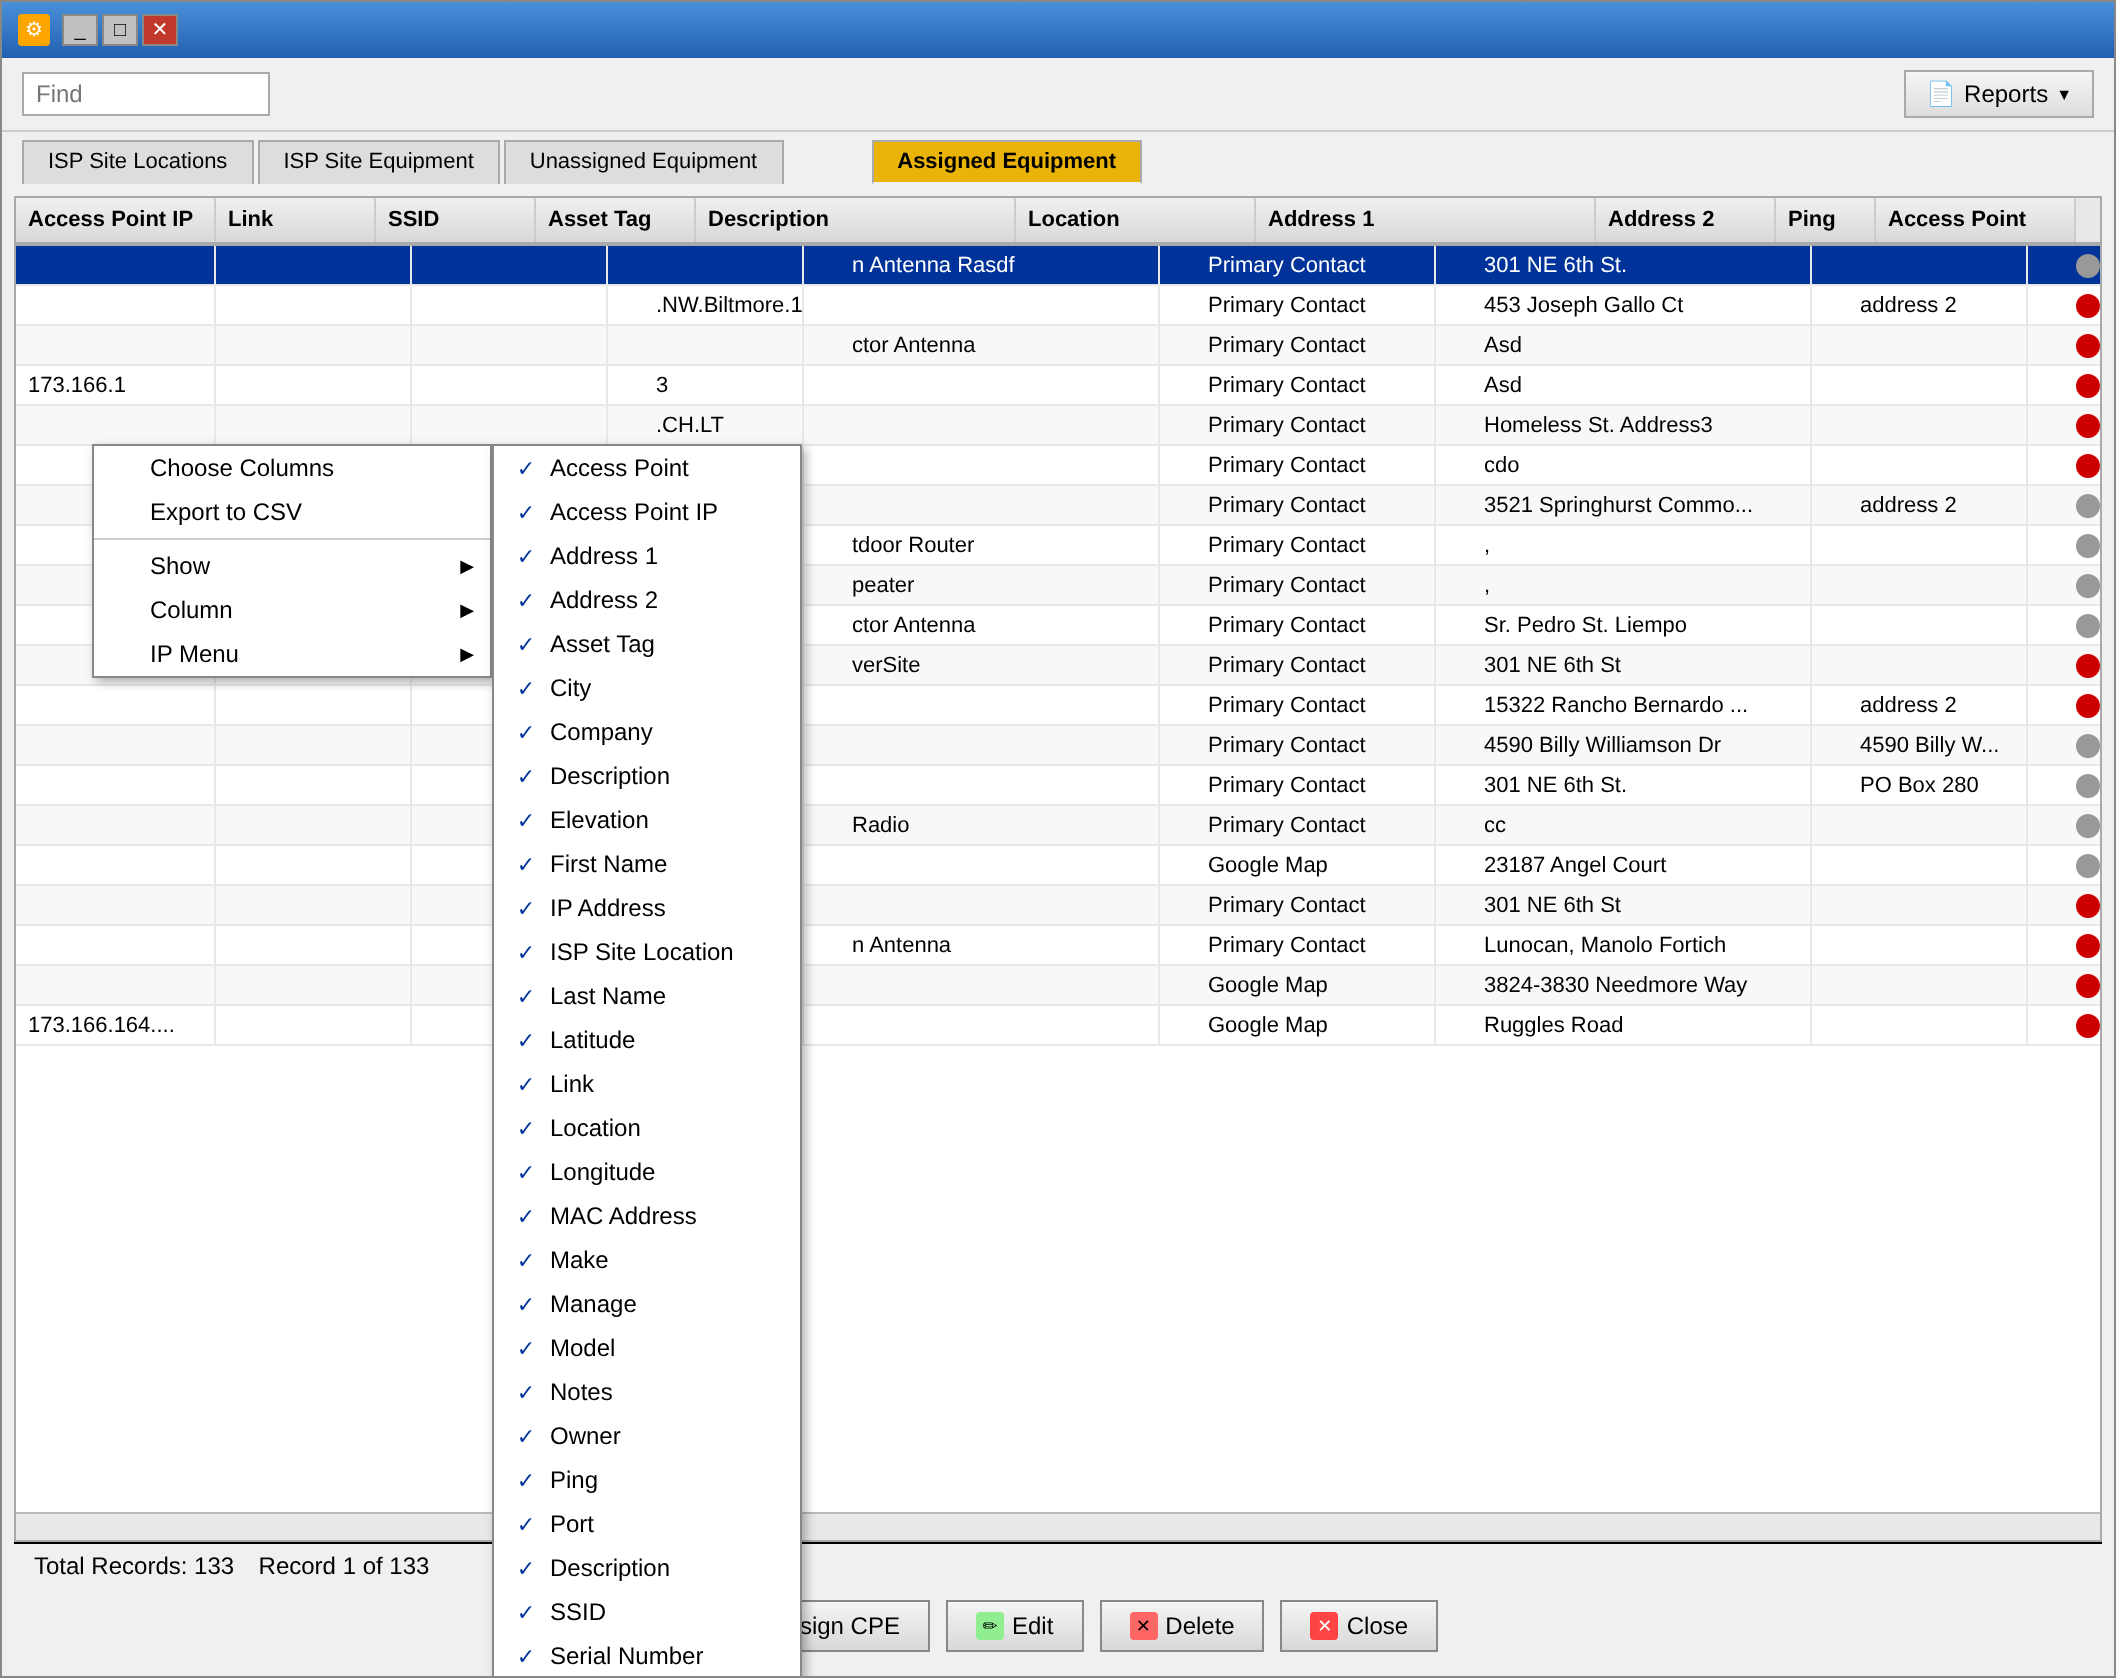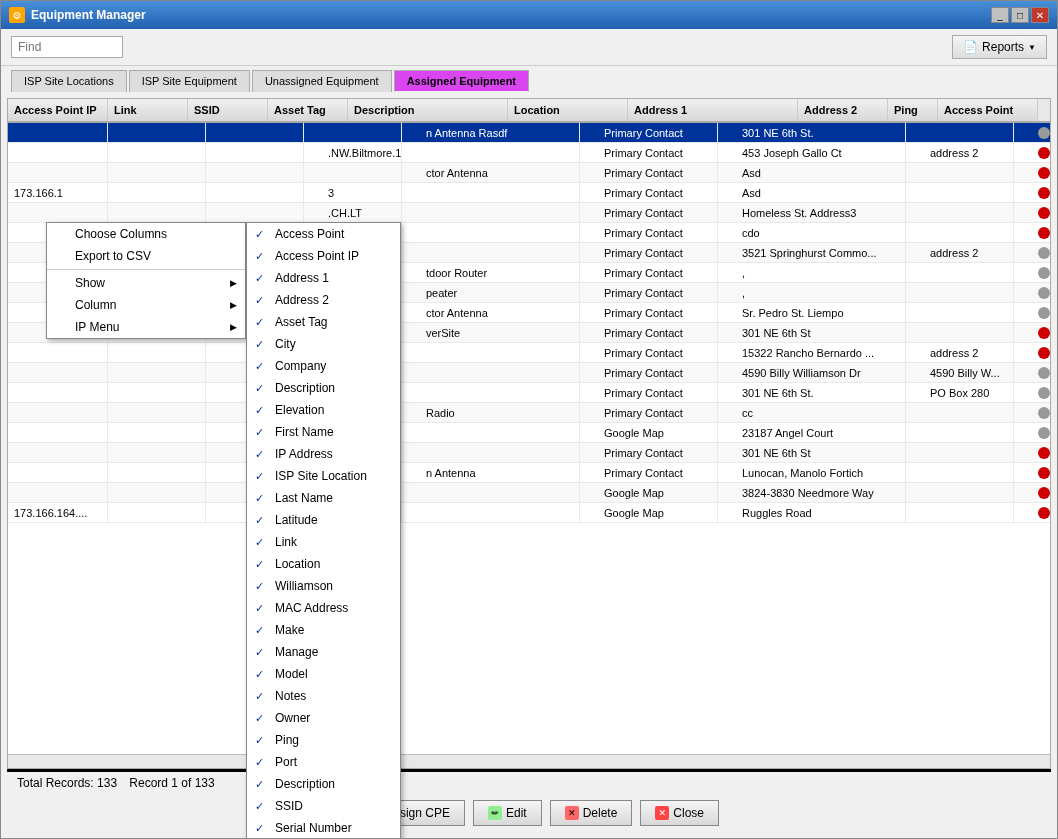--- a/index.html
+++ b/index.html
@@ -8,27 +8,27 @@
     .window { background: #f0f0f0; border: 1px solid #888; width: 1058px; height: 839px; display: flex; flex-direction: column; }
     
     .title-bar { background: linear-gradient(to bottom, #4a90d9, #2060b0); color: white; height: 28px; display: flex; align-items: center; padding: 0 8px; gap: 6px; }
     .title-bar-icon { width: 16px; height: 16px; background: #ffa500; border-radius: 2px; display: flex; align-items: center; justify-content: center; font-size: 10px; color: white; flex-shrink: 0; }
     .title-bar-text { flex: 1; font-size: 12px; font-weight: bold; }
     .title-bar-controls { display: flex; gap: 2px; }
     .title-btn { width: 18px; height: 16px; background: #c0c0c0; border: 1px solid #888; display: flex; align-items: center; justify-content: center; font-size: 10px; cursor: pointer; color: #000; }
     .title-btn.close-btn { background: #c0392b; color: white; }
     
     .toolbar { background: #f0f0f0; padding: 6px 10px; display: flex; align-items: center; justify-content: space-between; border-bottom: 1px solid #ccc; }
-    .find-input { border: 1px solid #aaa; padding: 3px 6px; width: 112px; background: white; }
+    .find-input { border: 1px solid #aaa; padding: 3px 6px; width: 124px; background: white; }
     .reports-btn { background: linear-gradient(to bottom, #f5f5f5, #ddd); border: 1px solid #aaa; padding: 4px 10px; cursor: pointer; display: flex; align-items: center; gap: 4px; }
     .reports-dropdown-arrow { font-size: 8px; }
     
     .tabs { display: flex; padding: 4px 10px 0; background: #f0f0f0; gap: 2px; }
     .tab { padding: 4px 12px; border: 1px solid #aaa; background: #ddd; cursor: pointer; border-bottom: none; font-size: 11px; }
-    .tab.active { background: #d946ef; font-weight: bold; border-bottom: 1px solid #f0f0f0; z-index: 1; }
+    .tab.active { background: #eab308; font-weight: bold; border-bottom: 1px solid #f0f0f0; z-index: 1; margin-left: 42px; }
     
     .main-content { flex: 1; display: flex; flex-direction: column; padding: 6px; background: #f0f0f0; position: relative; overflow: hidden; }
     
     .grid-container { flex: 1; border: 1px solid #aaa; background: white; overflow: hidden; display: flex; flex-direction: column; }
     
     .grid-header { display: flex; background: #e8e8e8; border-bottom: 2px solid #aaa; min-height: 24px; }
     .grid-header-cell { padding: 3px 6px; border-right: 1px solid #ccc; font-weight: bold; font-size: 11px; white-space: nowrap; overflow: hidden; text-overflow: ellipsis; display: flex; align-items: center; background: linear-gradient(to bottom, #f0f0f0, #d8d8d8); }
     .col-ip { width: 100px; min-width: 100px; }
     .col-link { width: 80px; min-width: 80px; }
     .col-ssid { width: 80px; min-width: 80px; }
@@ -44,50 +44,49 @@
     .grid-row { display: flex; border-bottom: 1px solid #e8e8e8; min-height: 20px; gap: 18px; }
     .grid-row:nth-child(odd) { background: #f8f8f8; }
     .grid-row:nth-child(even) { background: white; }
     .grid-row.selected { background: #003399; color: white; }
     .grid-cell { padding: 2px 6px; border-right: 1px solid #e8e8e8; font-size: 11px; white-space: nowrap; overflow: hidden; text-overflow: ellipsis; display: flex; align-items: center; }
     
     .ping-dot { width: 12px; height: 12px; border-radius: 50%; }
     .ping-red { background: #cc0000; }
     .ping-gray { background: #999; }
     
-    .status-bar { padding: 4px 10px; background: #f0f0f0; border-top: 3px solid #000000; font-size: 11px; }
+    .status-bar { padding: 4px 10px; background: #f0f0f0; border-top: 1px solid #000000; font-size: 11px; }
     
     .bottom-buttons { display: flex; justify-content: center; gap: 8px; padding: 6px; }
     .action-btn { padding: 5px 14px; border: 1px solid #888; background: linear-gradient(to bottom, #f5f5f5, #d8d8d8); cursor: pointer; display: flex; align-items: center; gap: 4px; font-size: 11px; }
     
     .btn-icon { width: 14px; height: 14px; border-radius: 2px; display: flex; align-items: center; justify-content: center; font-size: 9px; }
     .btn-unassign { background: #ffa500; }
     .btn-edit { background: #90ee90; }
     .btn-delete { background: #ff6666; }
     .btn-close { background: #ff4444; color: white; }
     
     
     .context-menu { position: absolute; top: 130px; left: 45px; background: white; border: 1px solid #888; box-shadow: 2px 2px 5px rgba(0,0,0,0.3); z-index: 100; min-width: 200px; }
-    .menu-item { padding: 4px 8px; cursor: pointer; font-size: 11px; display: flex; align-items: center; gap: 4px; white-space: nowrap; }
+    .menu-item { padding: 4px 8px; cursor: pointer; font-size: 11px; display: flex; align-items: center; gap: 4px; white-space: nowrap; text-align: center; }
     .menu-separator { border-top: 1px solid #ccc; margin: 2px 0; }
     .menu-arrow { margin-left: auto; font-size: 9px; }
     .menu-check { width: 16px; font-size: 11px; color: #003399; }
     .menu-check.checked::before { content: '✓'; }
     
     
     .h-scroll-bar { height: 14px; background: #e8e8e8; border-top: 1px solid #bbb; }
   </style>
 </head>
 <body>
 
 <div class="window">
 
   <div class="title-bar">
     <div class="title-bar-icon">⚙</div>
-    <span class="title-bar-text">Equipment Manager</span>
     <div class="title-bar-controls">
       <div class="title-btn">_</div>
       <div class="title-btn">□</div>
       <div class="title-btn close-btn">✕</div>
     </div>
   </div>
 
   <div class="toolbar">
     <input class="find-input" type="text" placeholder="Find" style="">
     <button class="reports-btn">
@@ -538,21 +537,21 @@
       <div class="menu-item">
           <span class="menu-check checked" style="color:#003399"></span>
           <span>Link</span>
         </div>
       <div class="menu-item">
           <span class="menu-check checked" style="color:#003399"></span>
           <span>Location</span>
         </div>
       <div class="menu-item">
           <span class="menu-check checked" style="color:#003399"></span>
-          <span>Williamson</span>
+          <span>Longitude</span>
         </div>
       <div class="menu-item">
           <span class="menu-check checked" style="color:#003399"></span>
           <span>MAC Address</span>
         </div>
       <div class="menu-item">
           <span class="menu-check checked" style="color:#003399"></span>
           <span>Make</span>
         </div>
       <div class="menu-item">

